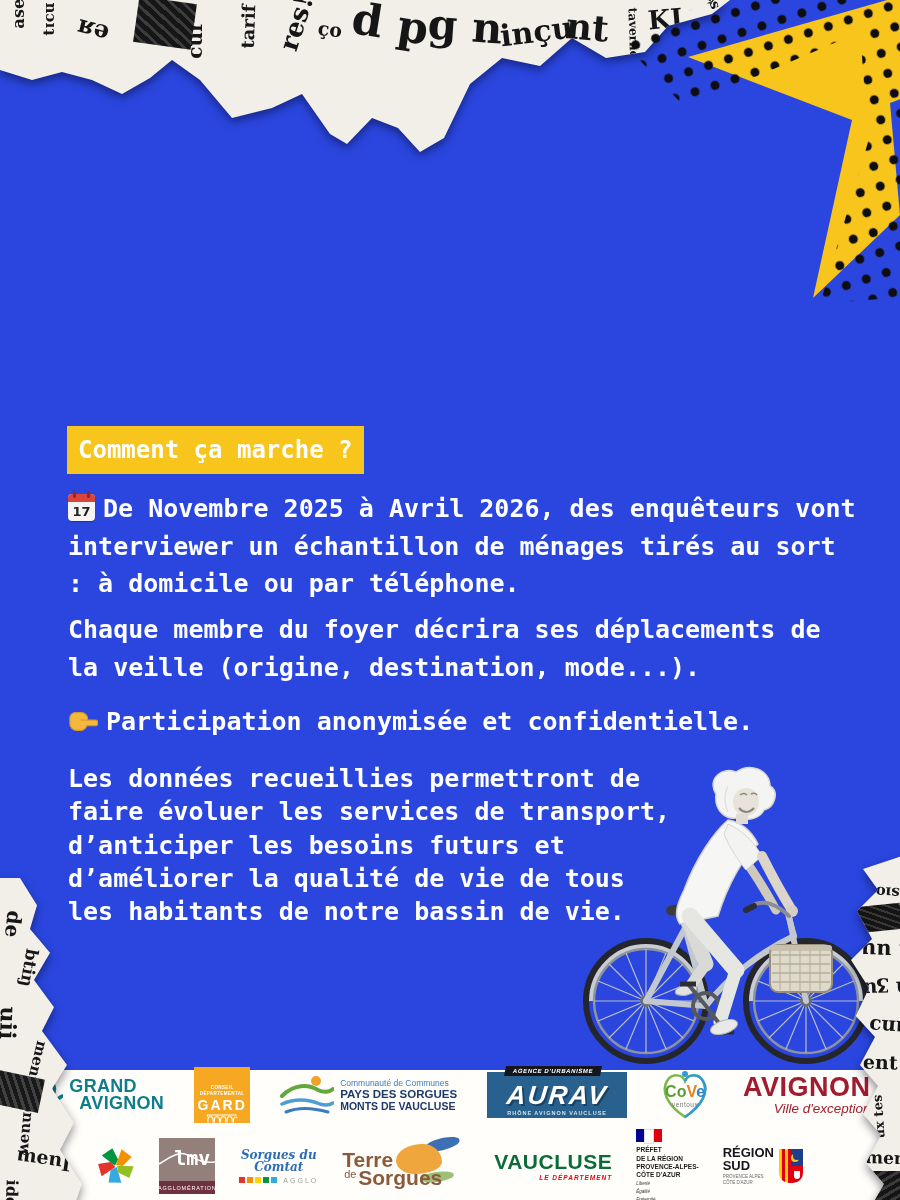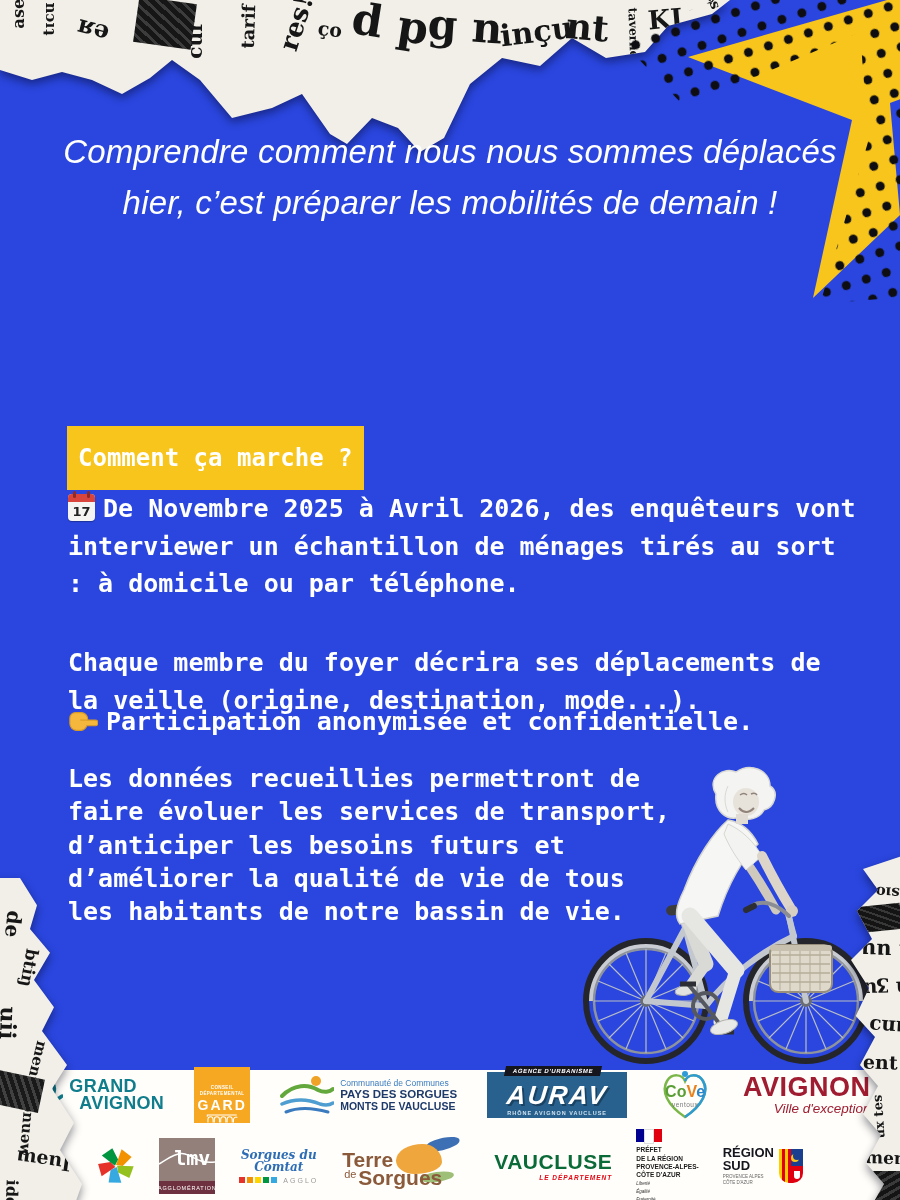--- a/index.html
+++ b/index.html
@@ -8,23 +8,23 @@
 
   
   .headline{position:absolute;left:60px;top:104px;width:780px;z-index:15;
     font-family:"Liberation Sans",sans-serif;font-style:italic;font-weight:500;
     font-size:33px;line-height:1.55;color:#fff;text-align:center;letter-spacing:.2px;}
 
   
   .body-copy{position:absolute;left:68px;color:#fff;font-weight:700;font-size:25px;line-height:1.5;margin:0;z-index:12;}
   .p1{top:298px;width:792px;}
   .badge-wrap{position:absolute;left:67px;top:426px;z-index:12;}
-  .badge{display:inline-block;background:#f8c51d;color:#fff;font-weight:700;font-size:24px;padding:18px 11px;}
+  .badge{display:inline-block;background:#f8c51d;color:#fff;font-weight:700;font-size:24px;padding:10px 11px;}
   .p2{top:490px;width:792px;}
-  .p3{top:644px;width:792px;}
+  .p3{top:611px;width:792px;}
   .p4{top:703px;width:792px;}
   .p5{top:762px;width:612px;line-height:1.33;}
 
   .inline-icon{display:inline-block;vertical-align:-4px;margin-right:8px;}
   
   .cal{width:27px;height:27px;background:#f5f4f2;border-radius:4px;position:relative;display:inline-block;
        box-shadow:0 1px 1px rgba(0,0,0,.3);}
   .cal-top{position:absolute;top:0;left:0;right:0;height:8px;background:#d9453c;border-radius:4px 4px 0 0;}
   .cal-top:before,.cal-top:after{content:"";position:absolute;top:-3px;width:3px;height:7px;background:#8f2a24;border-radius:2px;}
   .cal-top:before{left:5px}.cal-top:after{right:5px}
@@ -181,21 +181,20 @@
     <defs>
       <pattern id="dotP" width="21" height="21" patternUnits="userSpaceOnUse" patternTransform="rotate(-18)">
         <circle cx="10" cy="10" r="4.5" fill="#0d0d12"></circle>
       </pattern>
     </defs>
     <polygon points="58,65 285,0 320,88 260,111 270,223 183,306 222,128" fill="#f8c51d"></polygon>
     <polygon points="-10,48 250,-62 300,10 55,115" fill="url(#dotP)"></polygon>
     <polygon points="230,36 330,16 330,300 190,312 238,150" fill="url(#dotP)"></polygon>
   </svg>
 
-  <h1 class="headline">Comprendre comment nous nous sommes déplacés hier, c’est préparer les mobilités de demain !</h1>
 
 
   <div class="badge-wrap">
     <span class="badge">Comment ça marche ?</span>
   </div>
 
   <p class="body-copy p2"><span class="inline-icon cal"><span class="cal-top"></span><span class="cal-day">17</span></span><span>De Novembre 2025 à Avril 2026, des enquêteurs vont interviewer un échantillon de ménages tirés au sort : à domicile ou par téléphone.</span></p>
 
   <p class="body-copy p3">Chaque membre du foyer décrira ses déplacements de la veille (origine, destination, mode...).</p>
 

